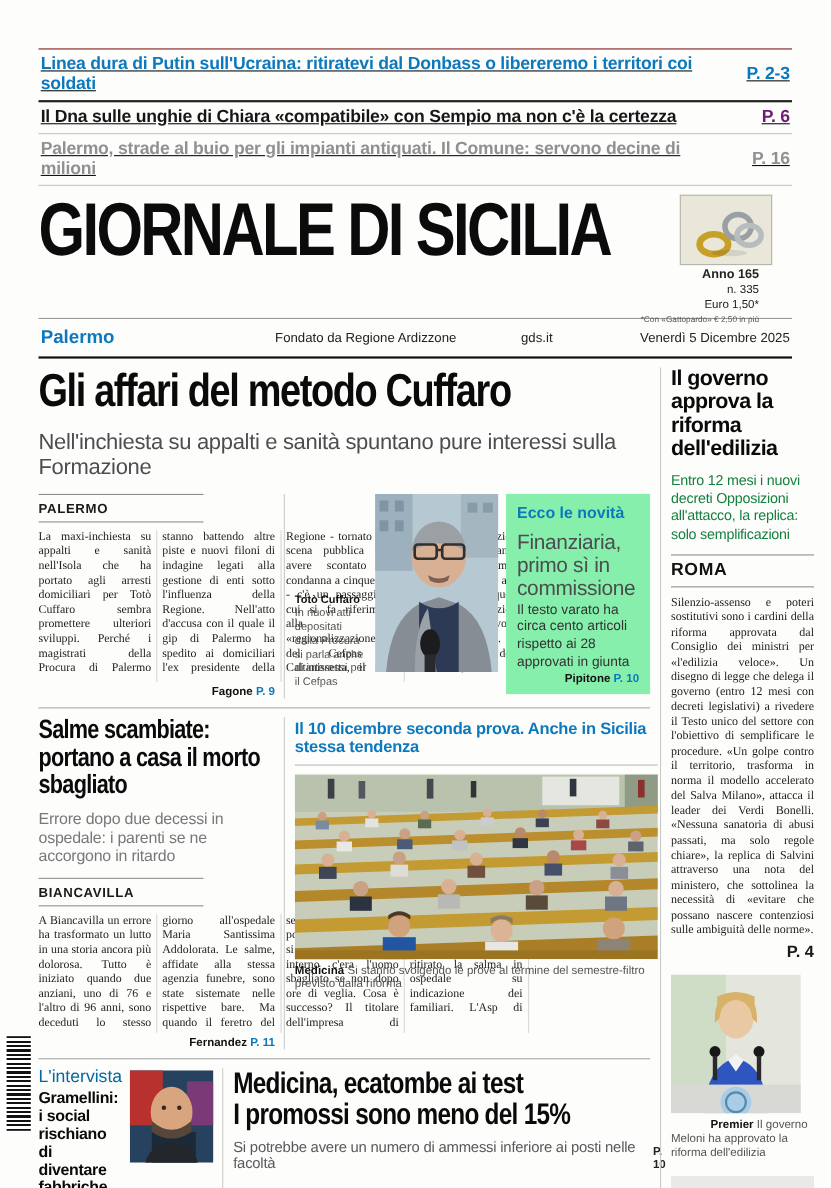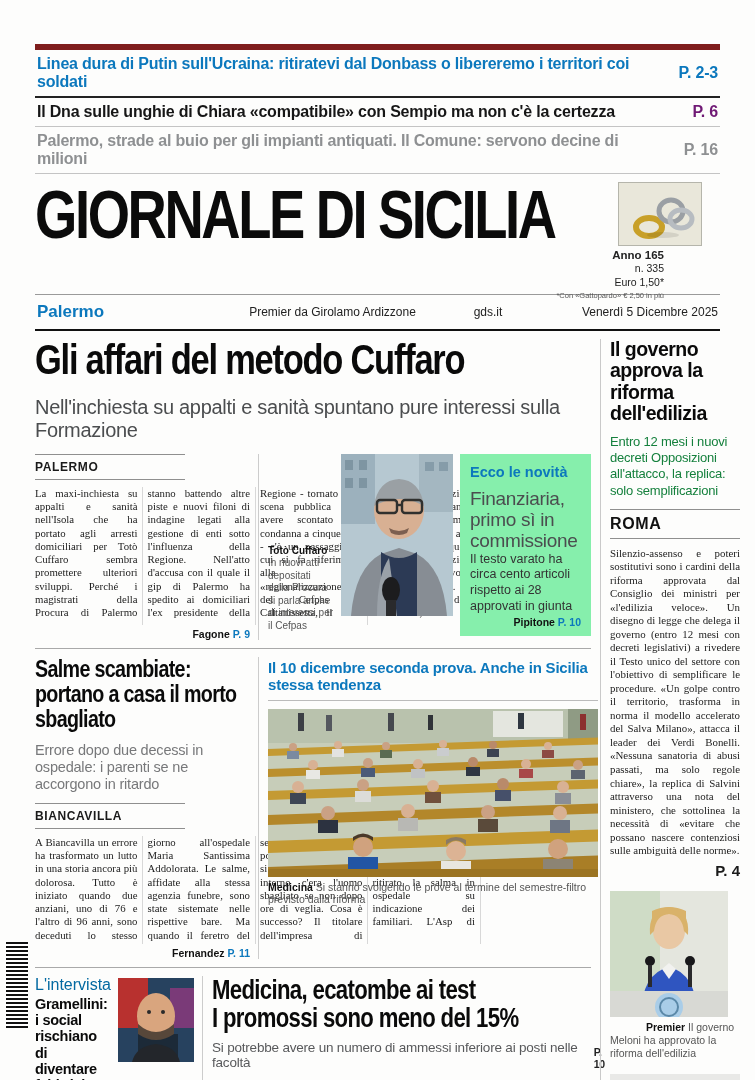--- a/index.html
+++ b/index.html
@@ -1,34 +1,34 @@
 <!DOCTYPE html>
 <html><head>
 <meta charset="utf-8">
 <style>
   html,body{margin:0;padding:0;}
   body{width:755px;height:1080px;background:#fdfdfc;font-family:"Liberation Sans",sans-serif;color:#111;position:relative;overflow:hidden;}
   .page{position:relative;width:685px;margin:0 auto;padding-top:44px;}
 
   
-  .topstrip{border-top:6px solid #7f1d1d;}
+  .topstrip{border-top:1px solid #7f1d1d;text-decoration:underline;}
   .toprow{display:flex;align-items:center;justify-content:space-between;padding:5px 2px;font-weight:bold;font-size:16px;letter-spacing:-.2px;}
   .toprow .pg{font-weight:bold;white-space:nowrap;margin-left:14px;}
   .row-blue{color:#0c78bd;border-bottom:2px solid #222;}
   .row-blue .pg{color:#0c78bd;}
   .row-black{color:#161616;border-bottom:1px solid #c4c4c4;}
   .row-black .pg{color:#701a75;text-align:right;}
   .row-gray{color:#8e9092;border-bottom:1px solid #c4c4c4;}
   .row-gray .pg{color:#8e9092;}
 
   
   .masthead{position:relative;height:112px;margin-top:6px;}
   .logo{font-weight:bold;font-size:68px;letter-spacing:-3px;line-height:1;white-space:nowrap;width:700px;transform:scaleX(.80);transform-origin:0 0;color:#0b0b0b;font-family:"Liberation Sans",sans-serif;}
   .mast-thumb{position:absolute;right:18px;top:2px;width:82px;height:62px;border:1px solid #b5b5ab;background:#e8e6da;}
-  .edition-info{position:absolute;right:56px;top:68px;text-align:right;font-size:10.5px;line-height:1.25;color:#222;}
+  .edition-info{position:absolute;right:30px;top:68px;text-align:right;font-size:10.5px;line-height:1.25;color:#222;}
   .edition-info .b{font-weight:bold;font-size:11.5px;}
   .edition-info .tiny{font-size:7.5px;color:#555;margin-top:2px;}
 
   
   .datebar{display:flex;align-items:center;border-top:1px solid #9a9a9a;border-bottom:2px solid #111;padding:7px 2px;margin-top:2px;}
   .datebar .ed{color:#0c78bd;font-weight:bold;font-size:17px;width:200px;}
   .datebar .mid{flex:1;font-size:12px;color:#222;text-align:center;}
   .datebar .site{width:120px;font-size:12px;color:#222;text-align:center;}
   .datebar .date{width:170px;font-size:12px;color:#222;text-align:right;}
 
@@ -129,21 +129,21 @@
     <div class="edition-info">
       <div class="b">Anno 165</div>
       <div>n. 335</div>
       <div>Euro 1,50*</div>
       <div class="tiny">*Con «Gattopardo» € 2,50 in più</div>
     </div>
   </div>
 
   <div class="datebar">
     <span class="ed">Palermo</span>
-    <span class="mid">Premier da Girolamo Ardizzone</span>
+    <span class="mid">Fondato da Regione Ardizzone</span>
     <span class="site">gds.it</span>
     <span class="date">Venerdì 5 Dicembre 2025</span>
   </div>
 
   <div class="mainwrap">
 
     <div class="left-main">
 
       <div class="lead-hl">Gli affari del metodo Cuffaro</div>
       <div class="lead-sub">Nell'inchiesta su appalti e sanità spuntano pure interessi sulla Formazione</div>

